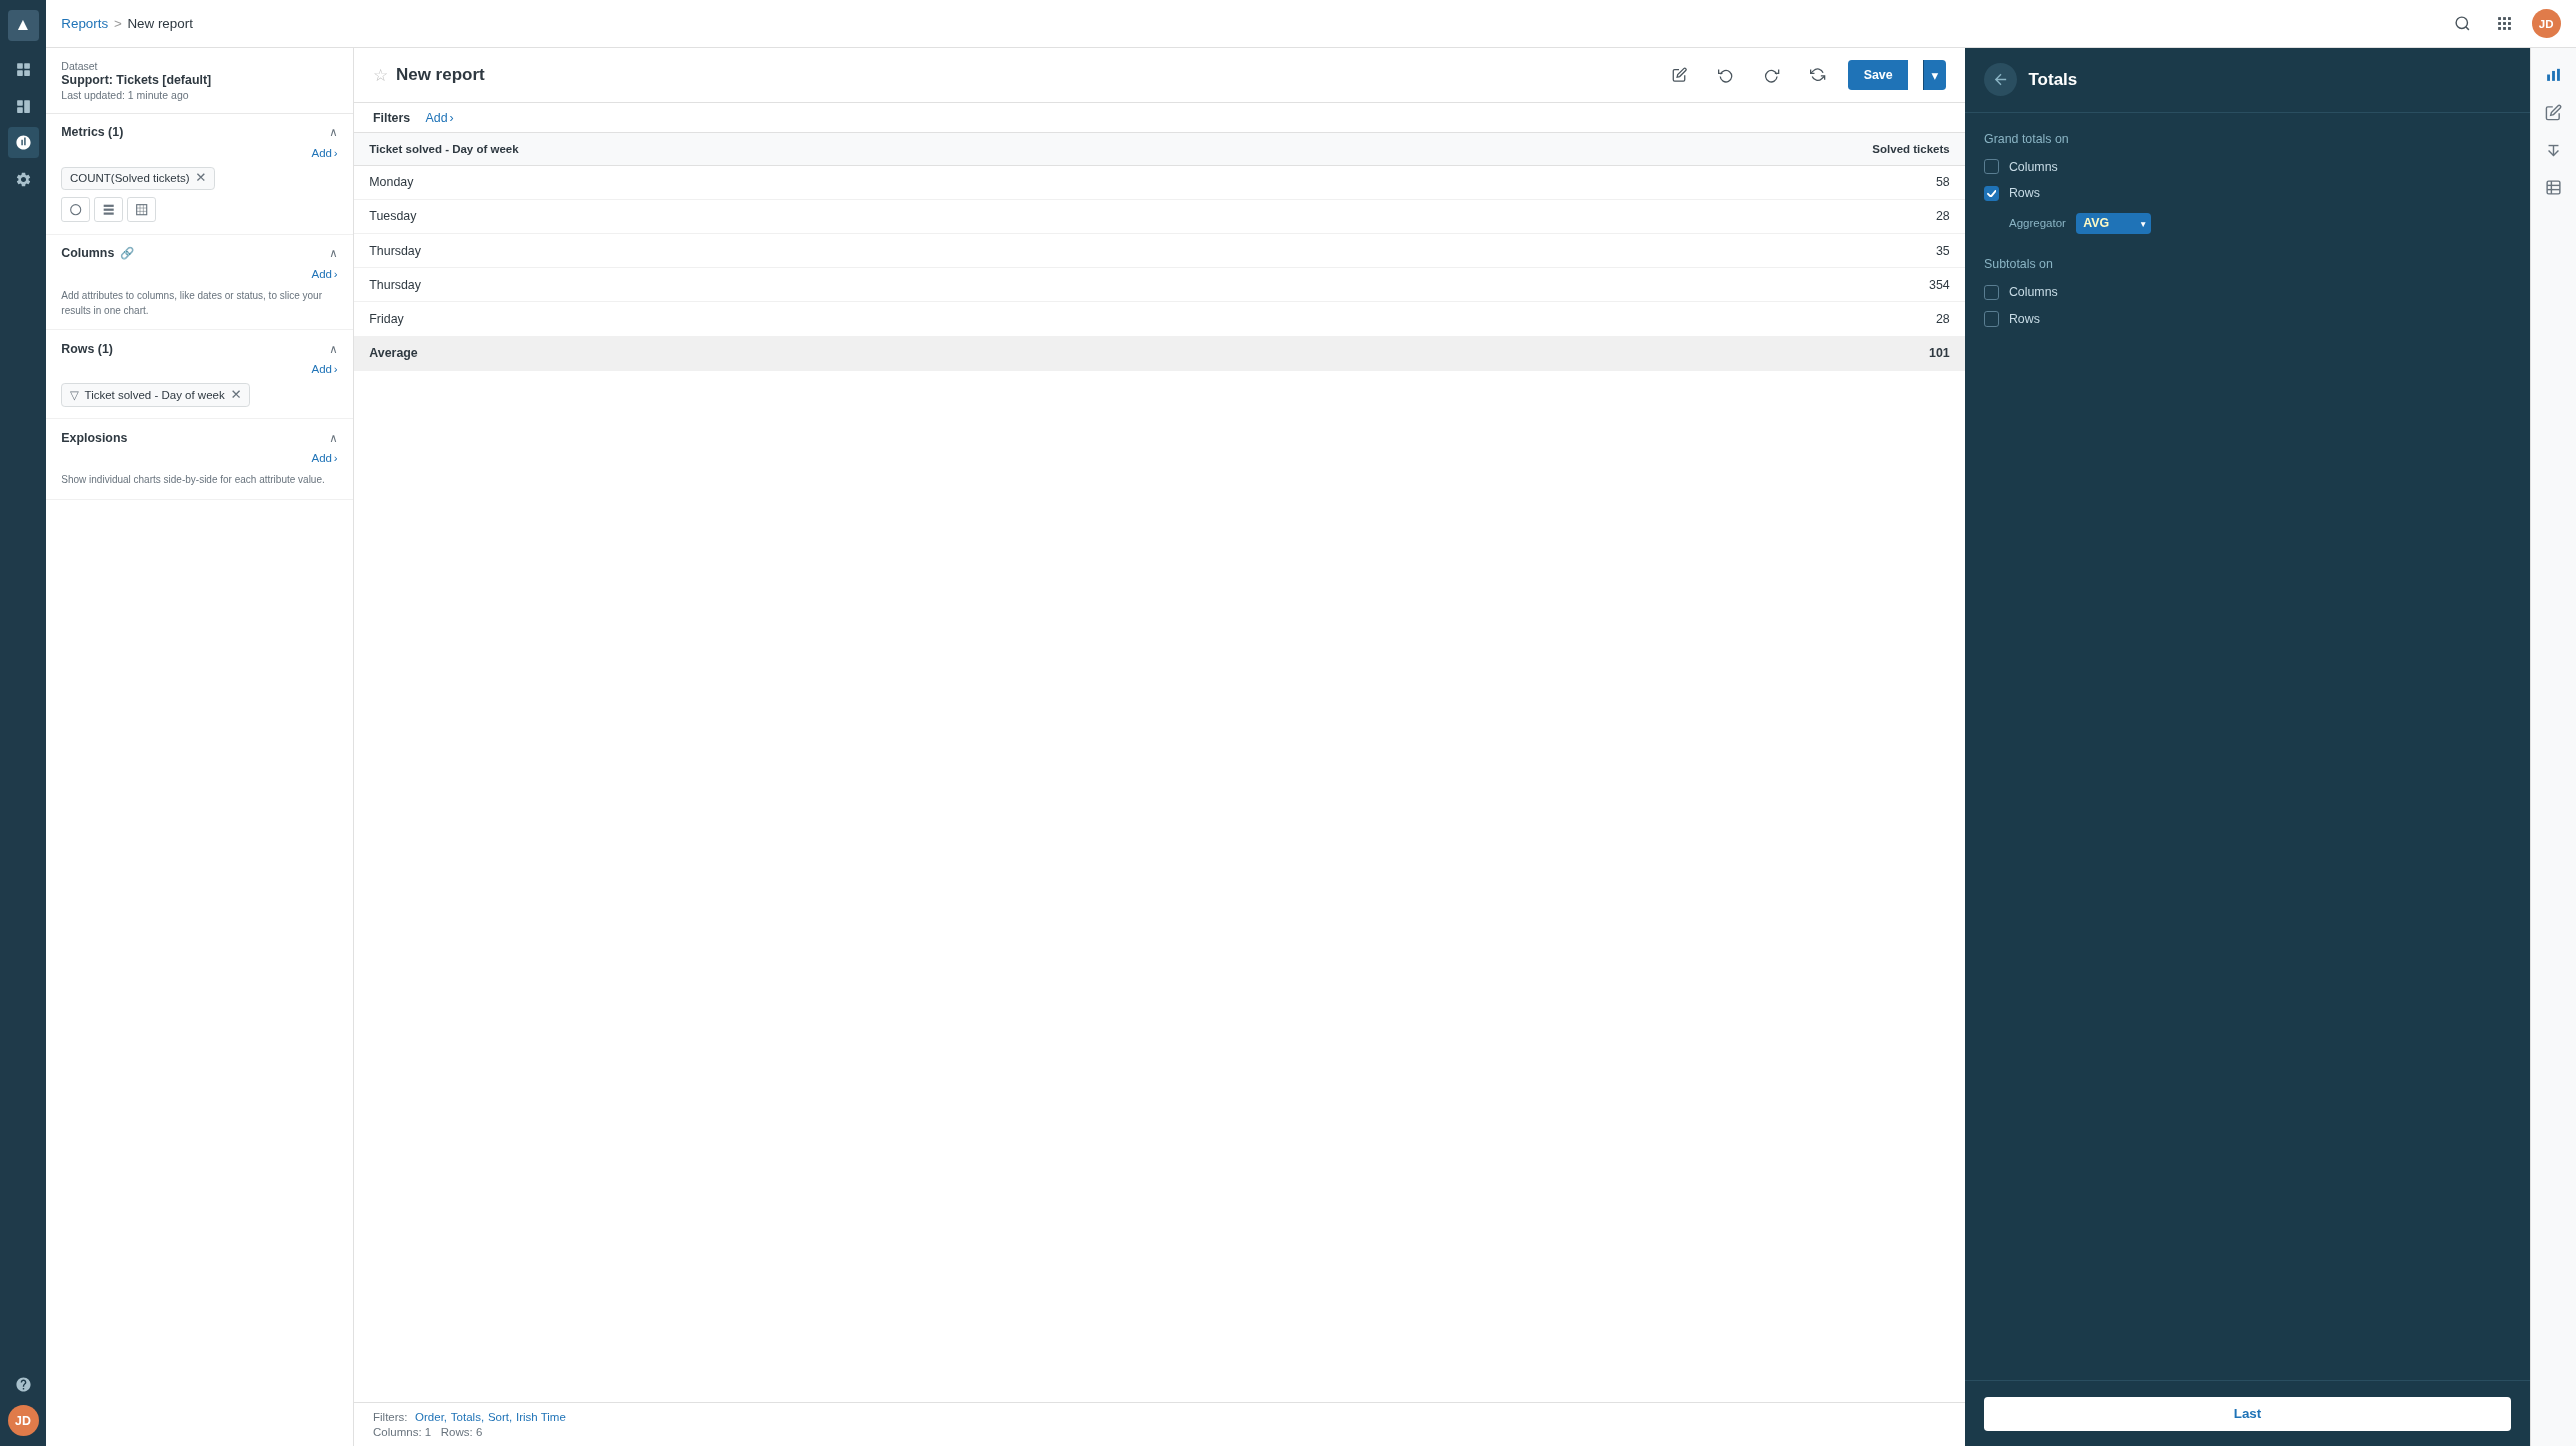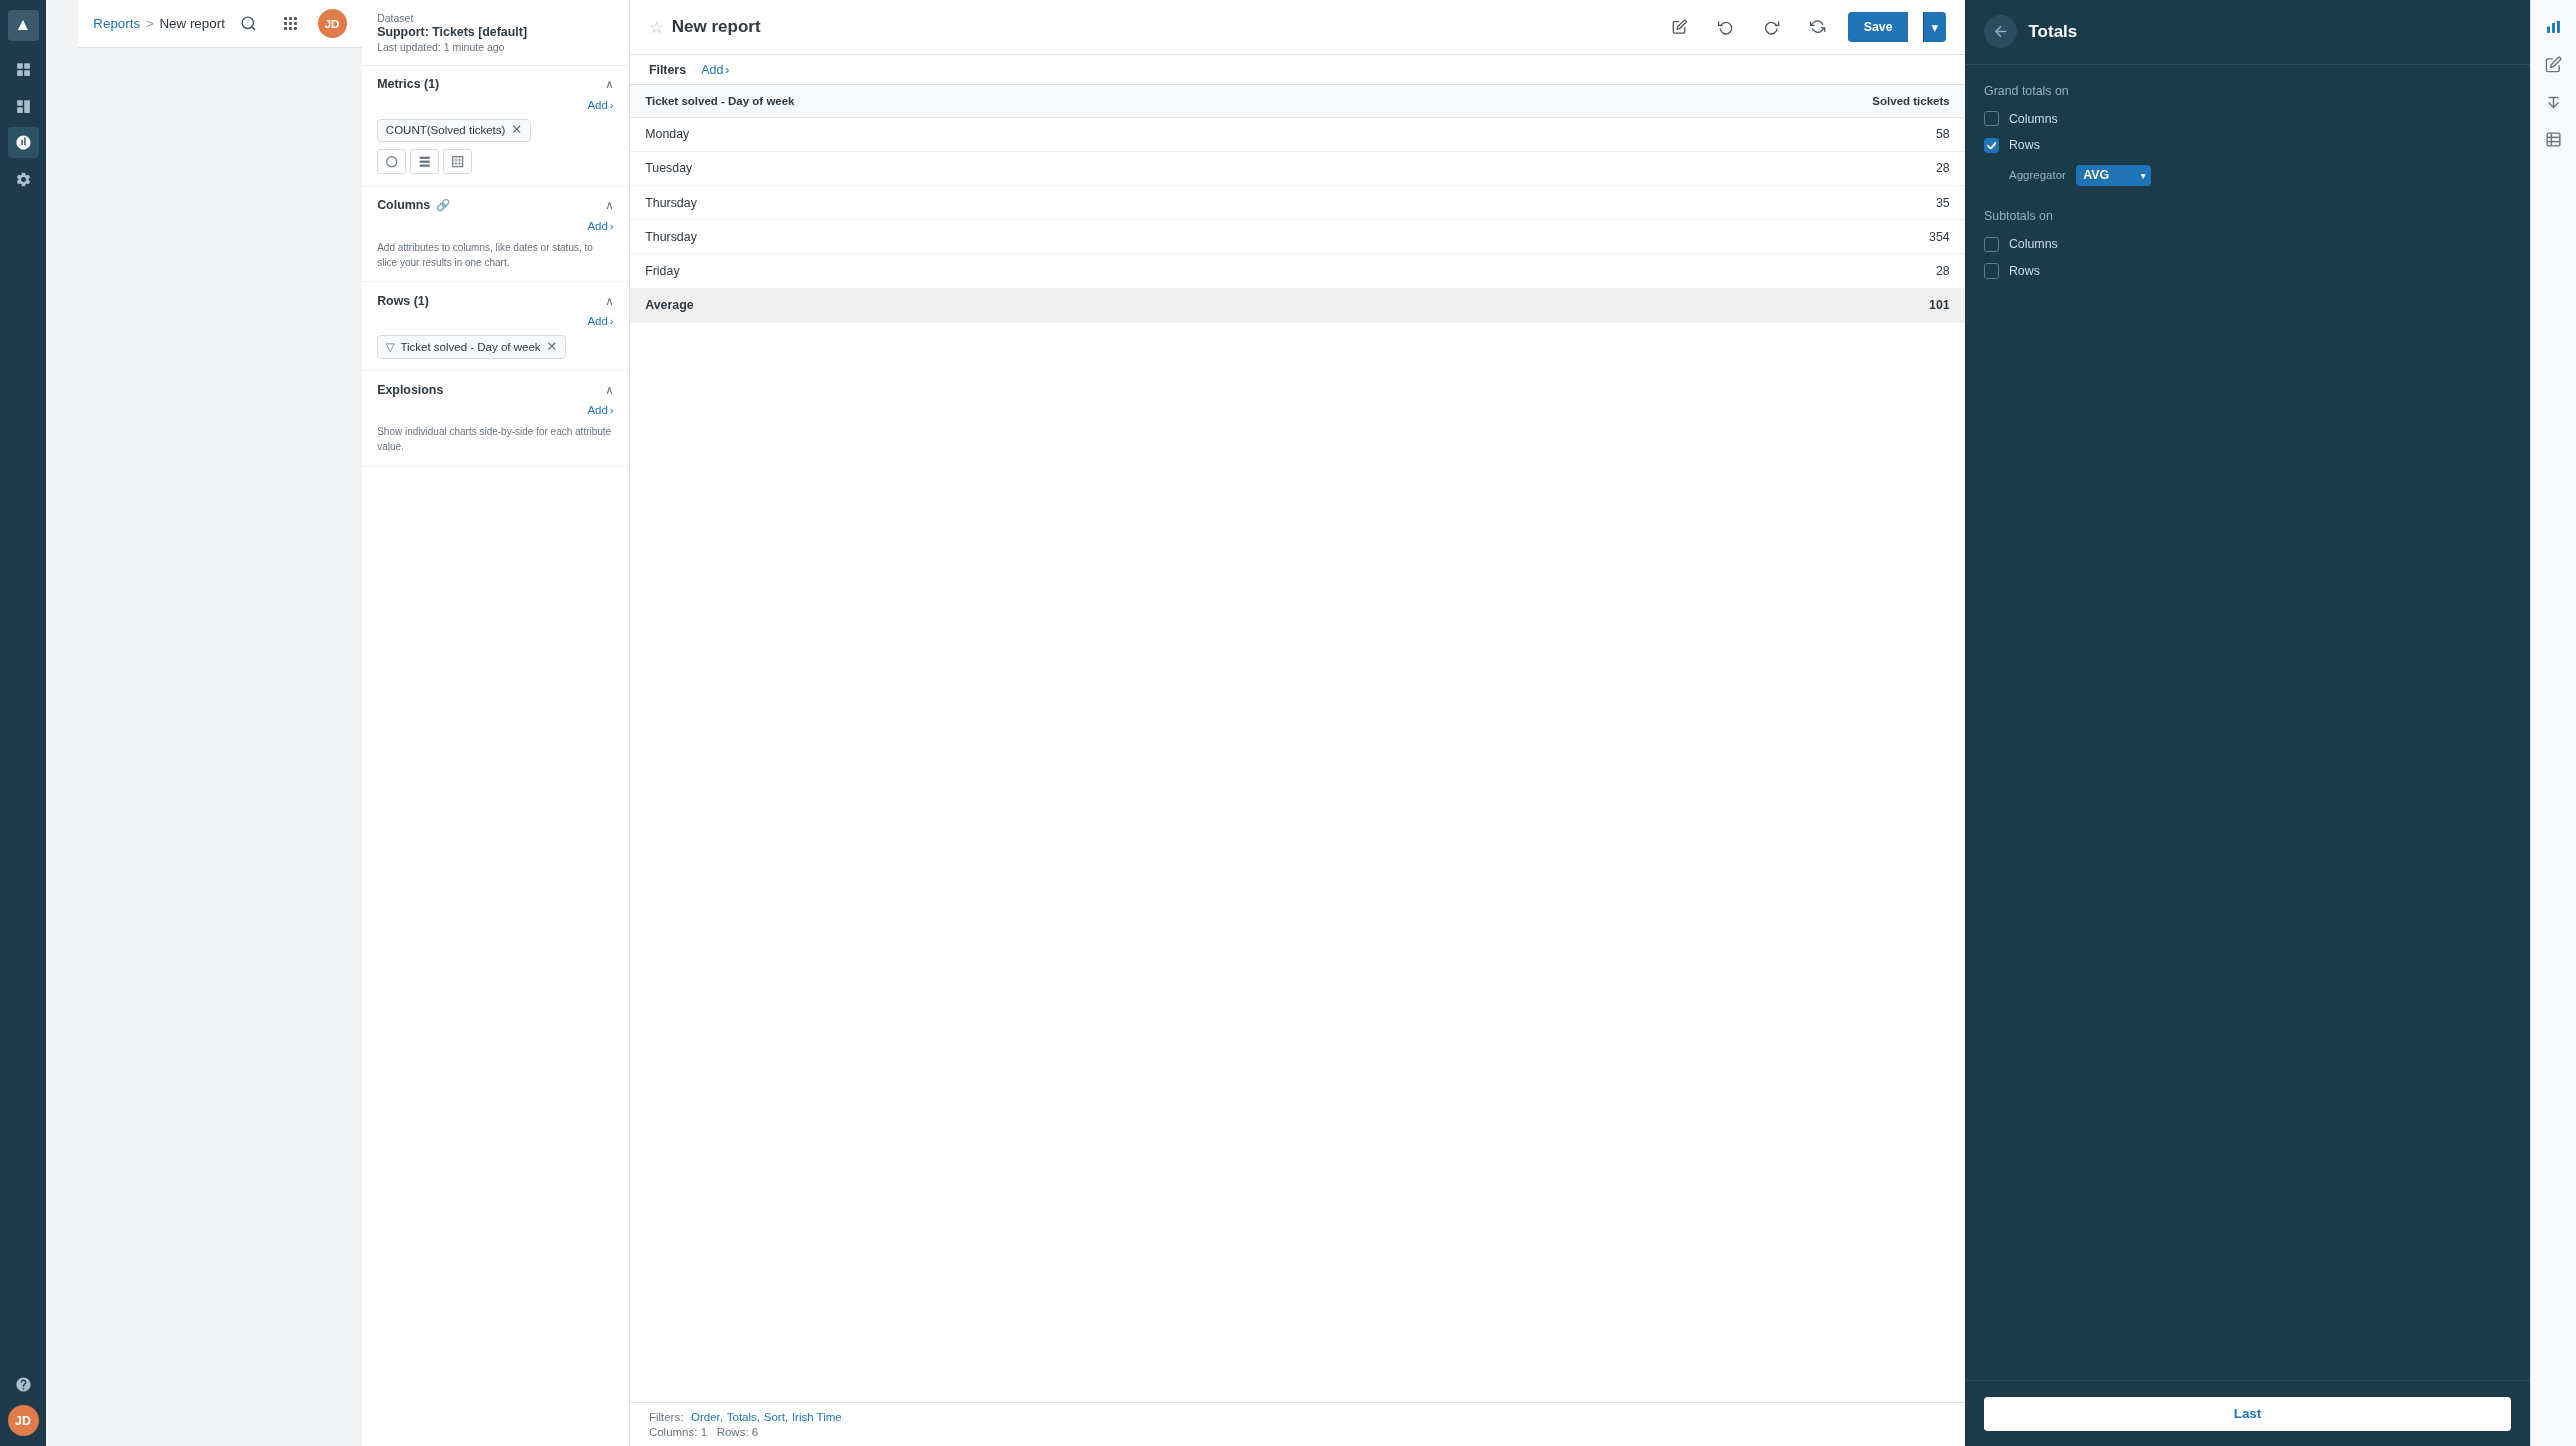--- a/index.html
+++ b/index.html
@@ -9,35 +9,35 @@
 
     
     .left-nav { width: 46px; background: #1f3a4a; display: flex; flex-direction: column; align-items: center; padding: 9.6px 0; gap: 5.7px; flex-shrink: 0; }
     .nav-logo { width: 31px; height: 31px; background: #3b5a6e; border-radius: 3.8px; display: flex; align-items: center; justify-content: center; margin-bottom: 7.7px; }
     .nav-icon { width: 31px; height: 31px; display: flex; align-items: center; justify-content: center; border-radius: 3.8px; cursor: pointer; color: #a8c0cc; font-size: 15.3px; }
     .nav-icon.active { background: #2d5165; color: #fff; }
     .nav-spacer { flex: 1; }
     .nav-avatar { width: 31px; height: 31px; border-radius: 50%; background: #e07b4a; display: flex; align-items: center; justify-content: center; color: #fff; font-size: 12.4px; font-weight: bold; cursor: pointer; }
 
     
-    .main-area { flex: 1; display: flex; flex-direction: row; overflow: hidden; margin-left: 32px; }
+    .main-area { flex: 1; display: flex; flex-direction: column; overflow: hidden; }
 
     
     .top-bar { height: 48px; background: #fff; border-bottom: 1px solid #e0e0e0; display: flex; align-items: center; padding: 0 15.3px; gap: 7.7px; flex-shrink: 0; }
     .breadcrumb { display: flex; align-items: center; gap: 5.7px; color: #1f73b7; font-size: 13.4px; flex: 1; }
     .breadcrumb-sep { color: #999; }
     .breadcrumb-current { color: #2f3941; }
     .top-bar-actions { display: flex; align-items: center; gap: 11.5px; }
     .top-icon-btn { width: 31px; height: 31px; display: flex; align-items: center; justify-content: center; cursor: pointer; color: #49545c; border-radius: 3.8px; }
 
     
     .content-area { flex: 1; display: flex; overflow: hidden; }
 
     
-    .sidebar-panel { width: 268px; background: #fff; border-right: 1px solid #e0e0e0; display: flex; flex-direction: column; overflow-y: auto; flex-shrink: 0; }
+    .sidebar-panel { width: 308px; background: #fff; border-right: 1px solid #e0e0e0; display: flex; flex-direction: column; overflow-y: auto; flex-shrink: 0; }
     .dataset-info { padding: 11.5px 15.3px; border-bottom: 1px solid #e8e8e8; }
     .dataset-label { font-size: 10.5px; color: #68737d; margin-bottom: 1.9px; }
     .dataset-name { font-size: 12.4px; font-weight: 600; color: #2f3941; }
     .dataset-updated { font-size: 10.5px; color: #68737d; margin-top: 1.9px; }
 
     .section { padding: 11.5px 15.3px; border-bottom: 1px solid #f0f0f0; }
     .section-header { display: flex; align-items: center; justify-content: space-between; margin-bottom: 7.7px; }
     .section-title { font-size: 12.4px; font-weight: 600; color: #2f3941; }
     .section-toggle { cursor: pointer; color: #68737d; font-size: 11.5px; }
     .add-link { color: #1f73b7; font-size: 11.5px; cursor: pointer; display: flex; align-items: center; gap: 1.9px; }

